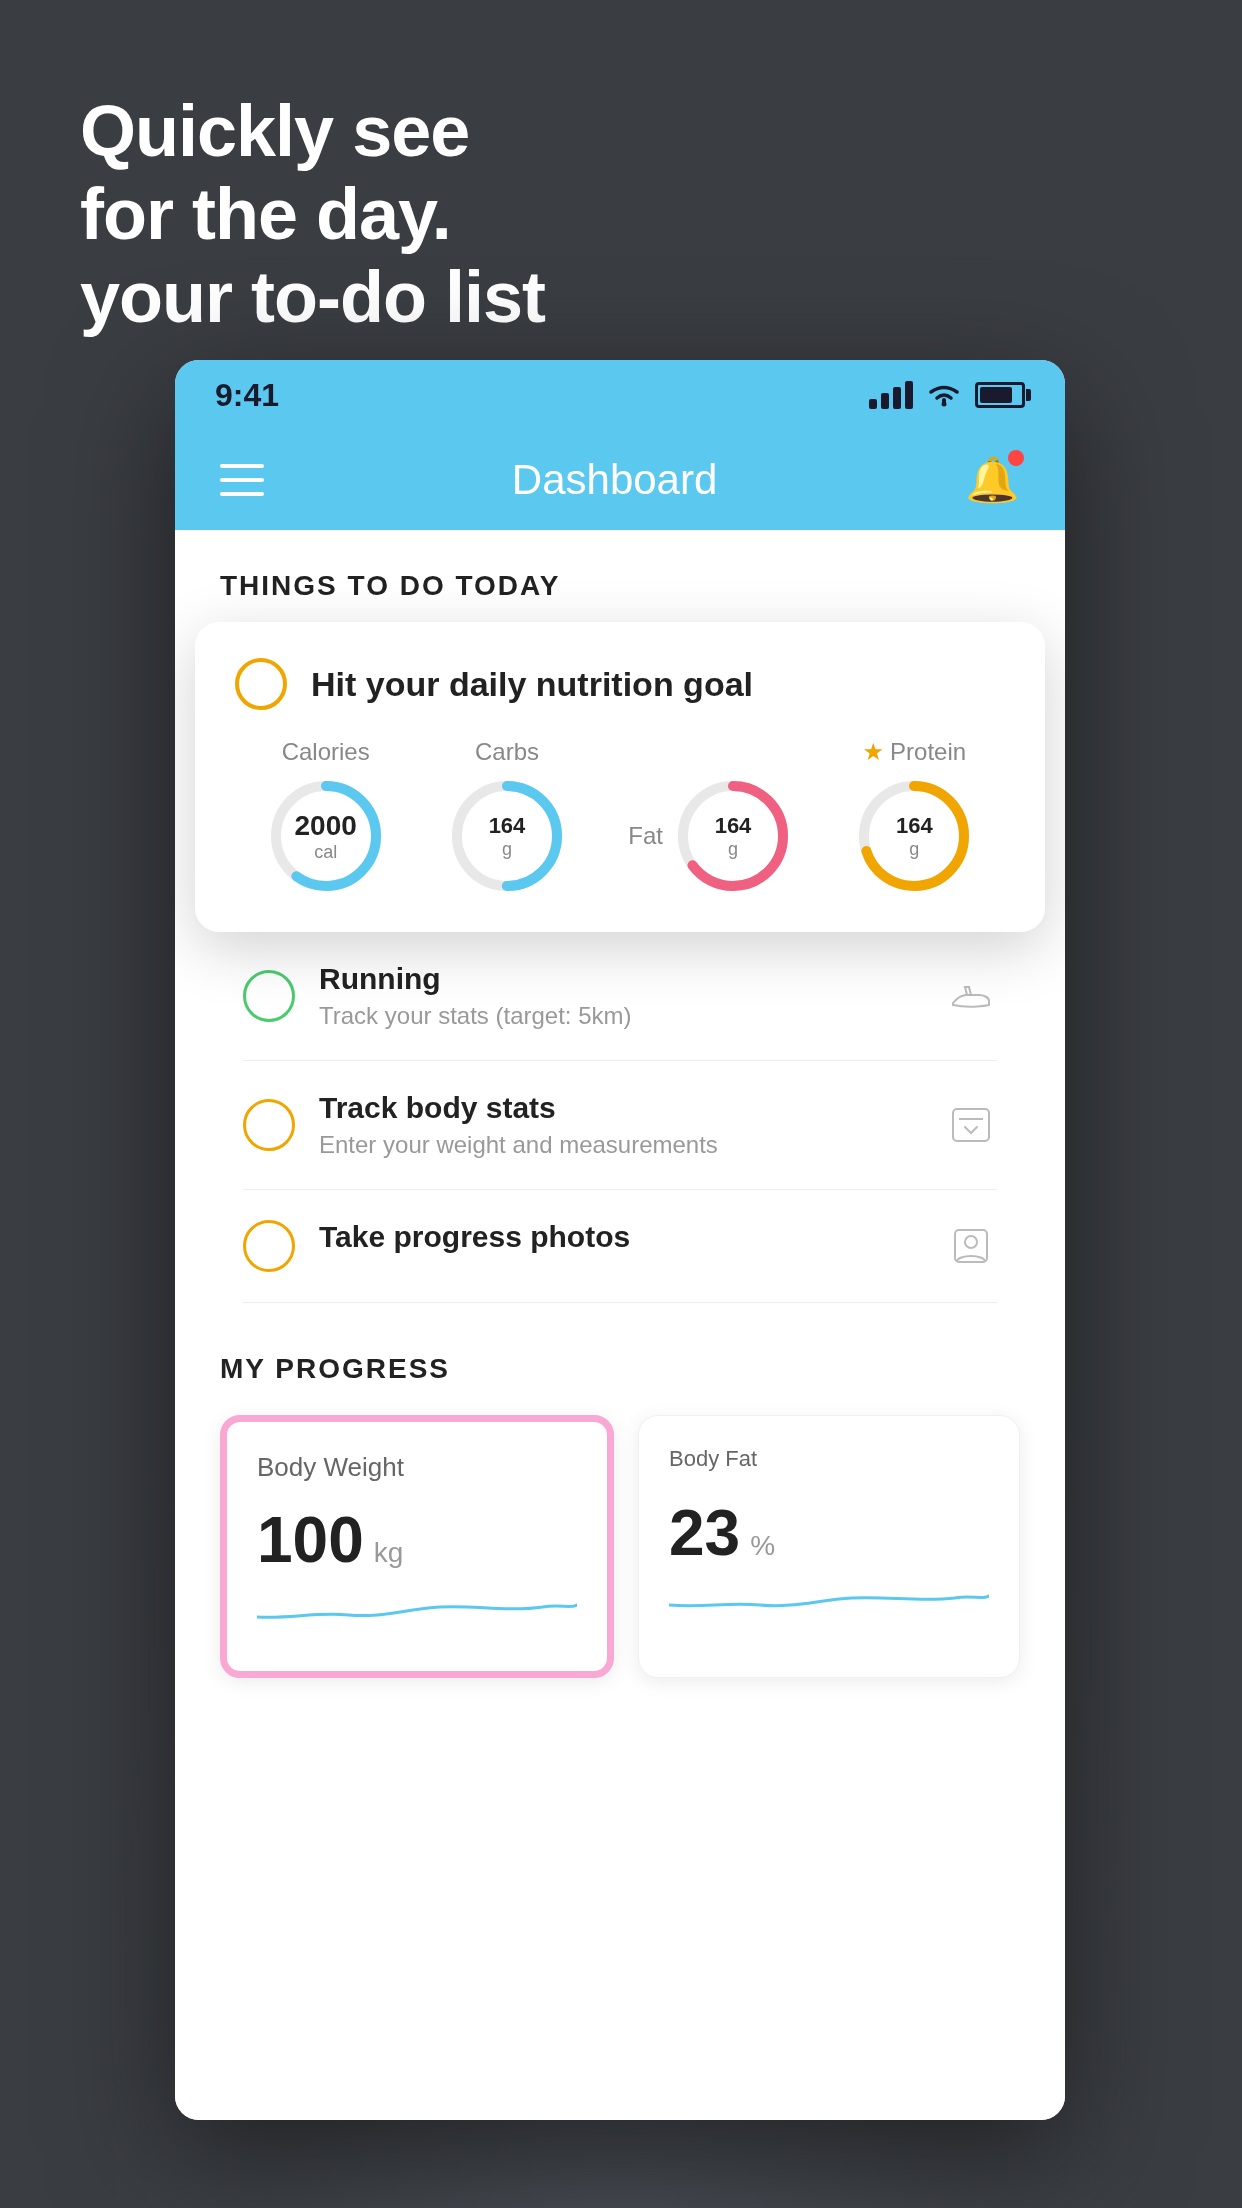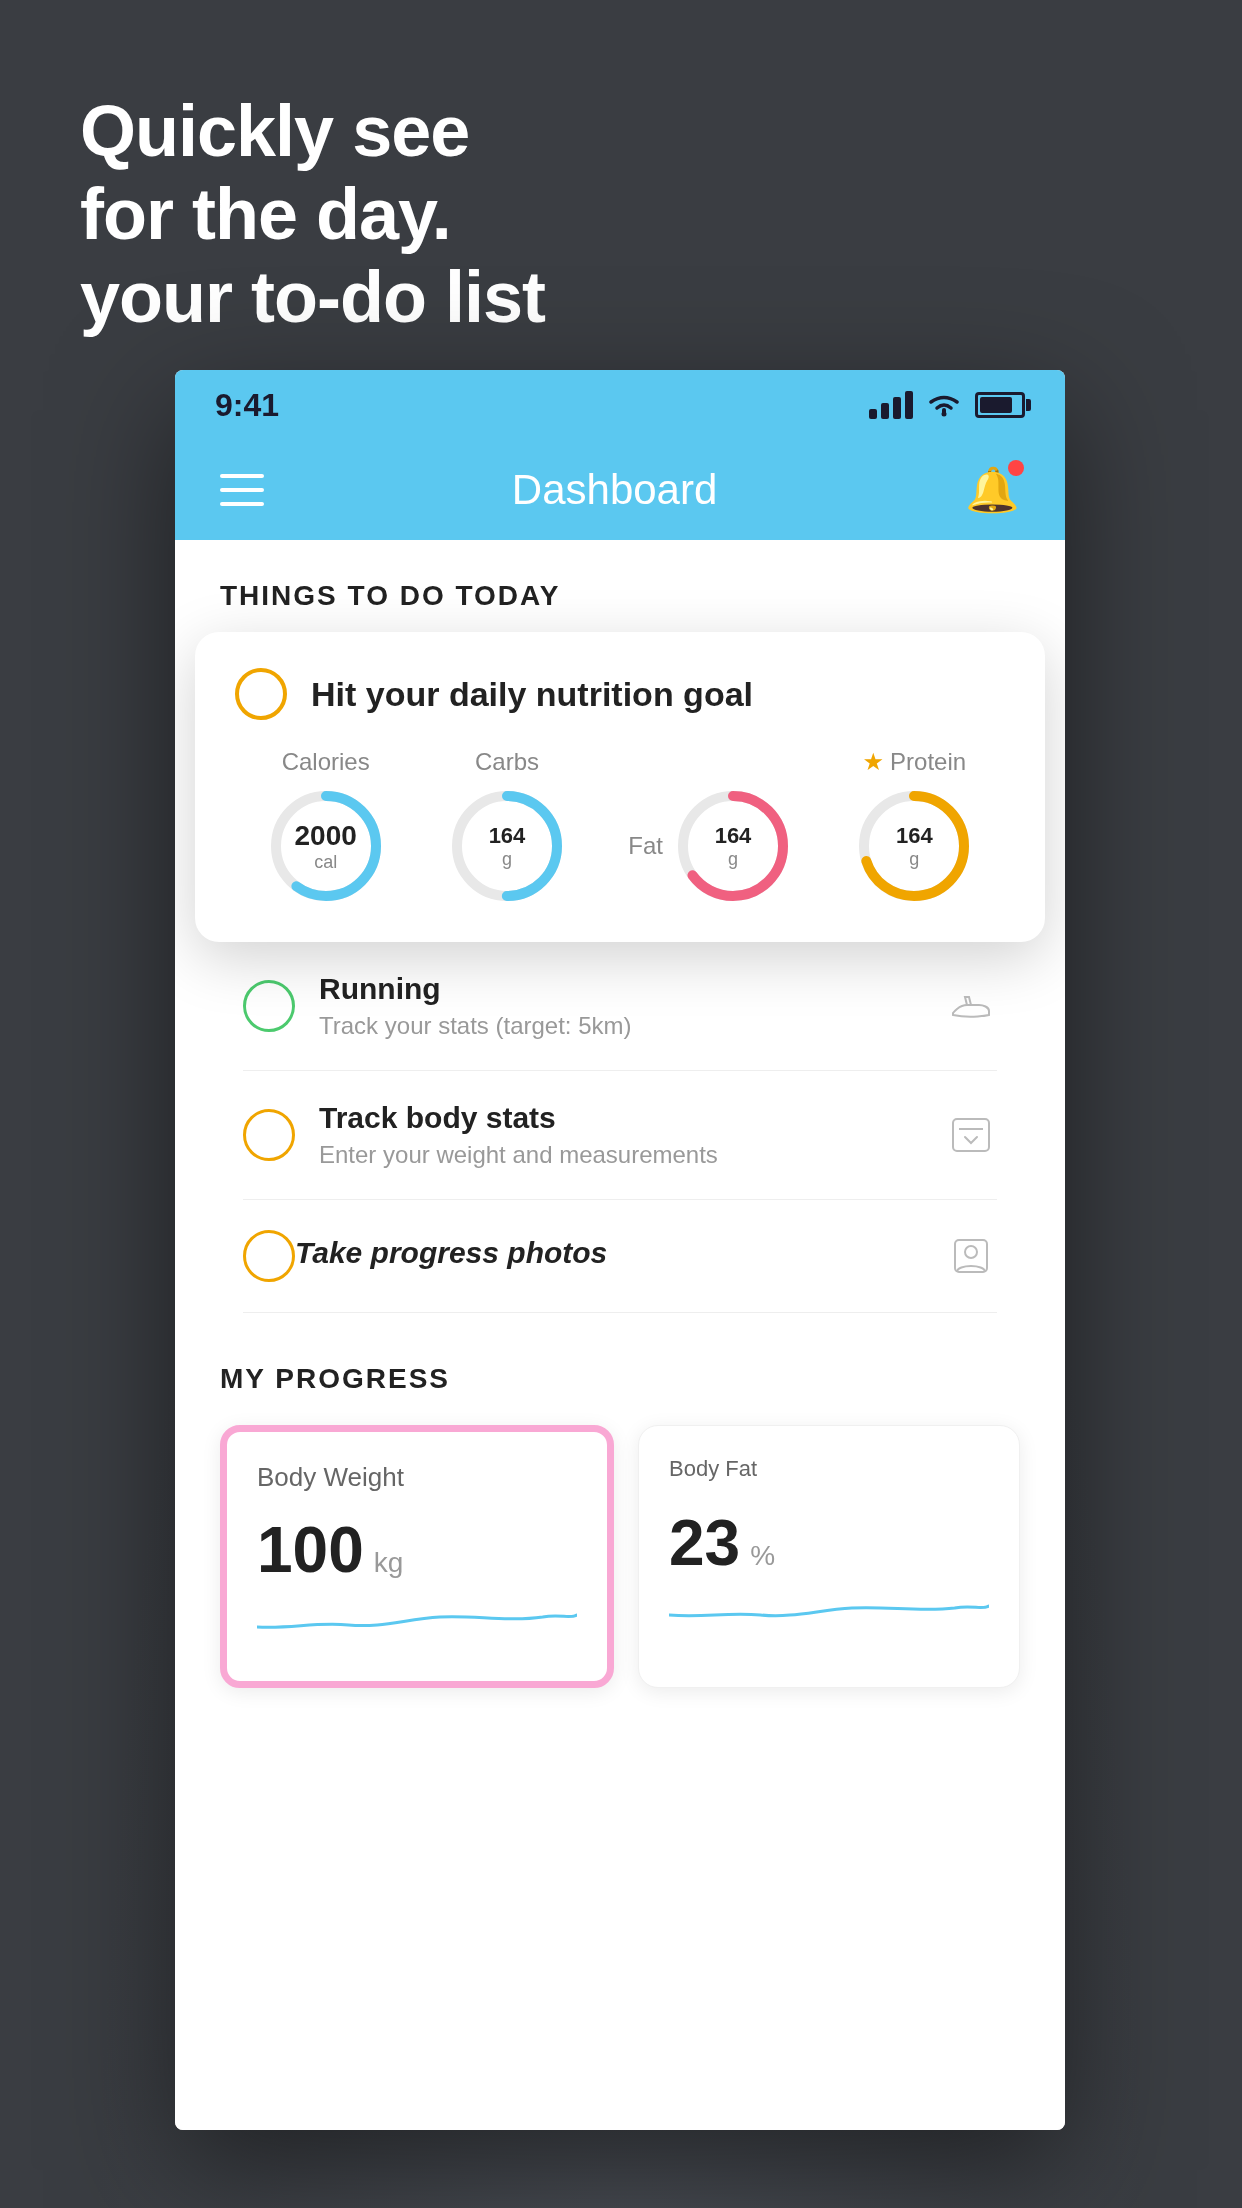--- a/index.html
+++ b/index.html
@@ -28,26 +28,26 @@
       color: #ffffff;
       font-size: 72px;
       font-weight: 800;
       line-height: 1.15;
       letter-spacing: -1px;
     }
 
     
     .phone-frame {
       position: absolute;
-      top: 370px;
+      top: 360px;
       left: 175px;
       width: 890px;
       height: 1760px;
       background: #f0f0f0;
-      border-radius: 8px;
+      border-radius: 24px;
       overflow: hidden;
       box-shadow: 0 40px 120px rgba(0,0,0,0.5);
     }
 
     
     .status-bar {
       background: #5bc8f0;
       height: 70px;
       display: flex;
       align-items: center;
@@ -324,21 +324,21 @@
           </div>
           <div style="width:52px;height:52px;display:flex;align-items:center;justify-content:center;color:#bbb;">
             <svg width="40" height="36" viewBox="0 0 40 36" fill="none">
               <rect x="2" y="2" width="36" height="32" rx="4" stroke="#bbb" stroke-width="2"></rect>
               <path d="M8 12 L32 12" stroke="#bbb" stroke-width="2"></path>
               <path d="M14 20 L20 26 L26 20" stroke="#bbb" stroke-width="2" stroke-linecap="round"></path>
             </svg>
           </div>
         </div>
 
-        <div style="display:flex;align-items:center;padding:30px 0;border-bottom:1px solid #eee;font-style:italic;">
+        <div style="display:flex;padding:30px 0;border-bottom:1px solid #eee;gap:24px;">
           <div style="width:52px;height:52px;border-radius:50%;border:3px solid #f0a500;flex-shrink:0;"></div>
           <div style="flex:1;">
             <div style="font-size:30px;font-weight:600;color:#222;margin-bottom:6px;">Take progress photos</div>
           </div>
           <div style="width:52px;height:52px;display:flex;align-items:center;justify-content:center;color:#bbb;">
             <svg width="36" height="36" viewBox="0 0 36 36" fill="none">
               <rect x="2" y="2" width="32" height="32" rx="4" stroke="#bbb" stroke-width="2"></rect>
               <circle cx="18" cy="14" r="6" stroke="#bbb" stroke-width="2"></circle>
               <path d="M4 34 C4 26 32 26 32 34" stroke="#bbb" stroke-width="2"></path>
             </svg>

